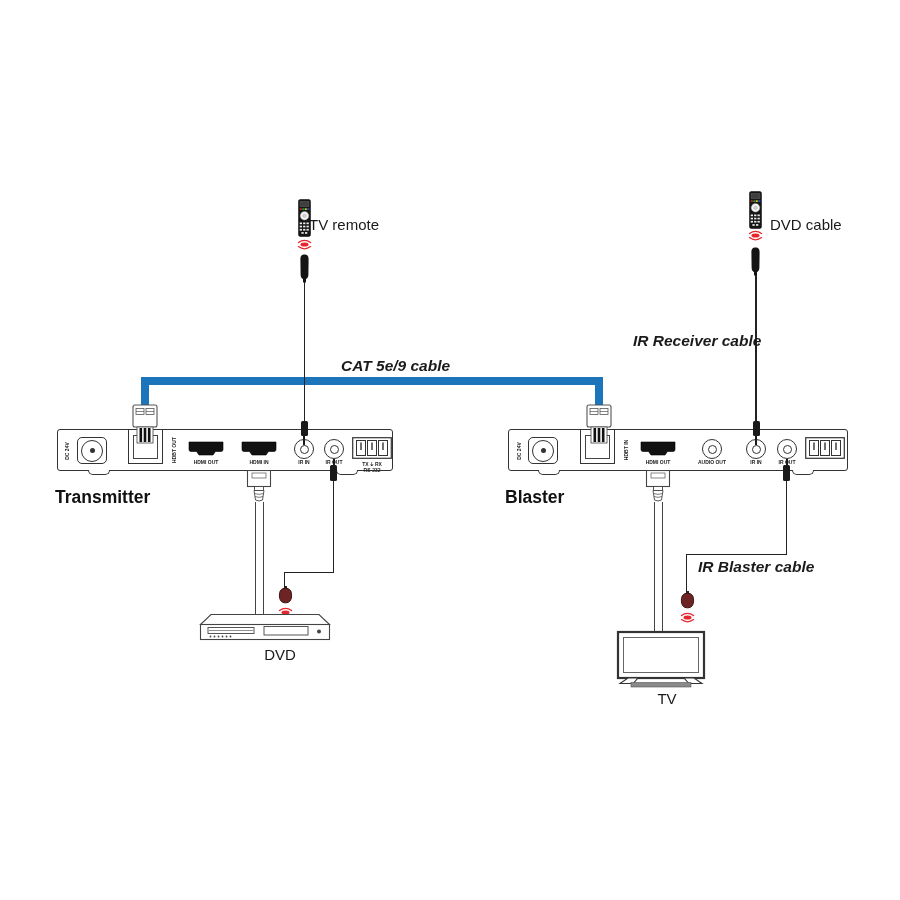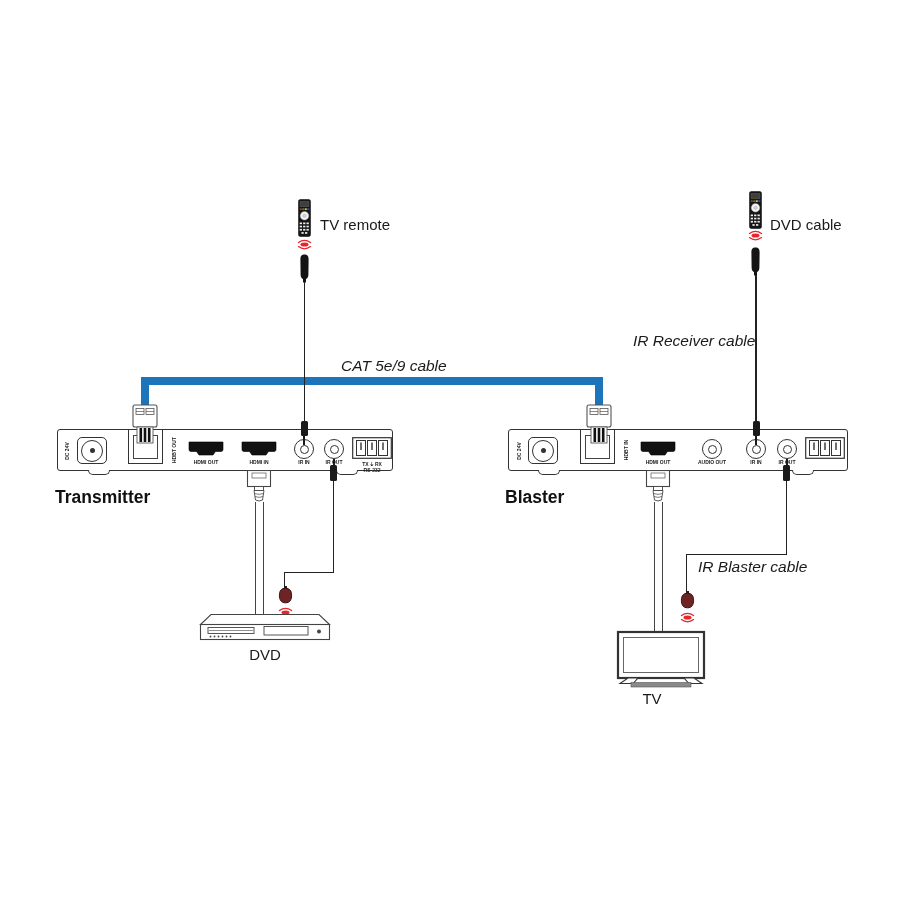--- a/index.html
+++ b/index.html
@@ -2,22 +2,22 @@
 <html><head>
 <meta charset="utf-8">
 <style>
   html,body{margin:0;padding:0;background:#fff;}
   #stage{position:relative;width:900px;height:900px;background:#ffffff;overflow:hidden;
          font-family:"Liberation Sans",sans-serif;}
   .abs{position:absolute;}
   .wire{position:absolute;background:#222;}
   .cat{position:absolute;background:#1c75bb;}
   .lbl{position:absolute;font-size:15px;color:#1a1a1a;white-space:nowrap;}
-  .ilbl{position:absolute;font-style:italic;font-size:15.5px;color:#1a1a1a;white-space:nowrap;}
-  .devlbl{position:absolute;font-size:15px;color:#1a1a1a;text-align:center;}
+  .ilbl{position:absolute;font-style:italic;font-size:15.5px;color:#1a1a1a;white-space:nowrap;font-weight:bold;}
+  .devlbl{position:absolute;font-size:15px;color:#1a1a1a;text-align:center;margin-left:15px;}
   .title{position:absolute;font-size:17.5px;font-weight:700;color:#111;}
   .panel{position:absolute;background:#fff;border:1.6px solid #333;border-radius:3px;box-sizing:border-box;}
   .foot{position:absolute;background:#fff;border:1.2px solid #333;border-top:none;
         border-radius:0 0 9px 9px;box-sizing:border-box;}
   .plabel{position:absolute;font-size:5px;font-weight:700;color:#222;text-align:center;
           line-height:1.15;letter-spacing:0;}
   .vlabel{position:absolute;font-size:5px;font-weight:700;color:#222;text-align:center;
           transform:rotate(-90deg);transform-origin:center;line-height:8px;height:8px;}
   .jack{position:absolute;border:1.4px solid #333;border-radius:50%;background:#fff;box-sizing:border-box;}
   .jack-inner{position:absolute;border:1px solid #333;border-radius:50%;background:#fff;box-sizing:border-box;}
@@ -162,21 +162,21 @@
       <rect x="8.5" y="23.5" width="2.3" height="1.7" fill="#ededed"></rect>
     <rect x="1.7" y="26.7" width="2.3" height="1.7" fill="#ededed"></rect>
       <rect x="5.1" y="26.7" width="2.3" height="1.7" fill="#ededed"></rect>
       <rect x="8.5" y="26.7" width="2.3" height="1.7" fill="#ededed"></rect>
     <rect x="1.7" y="29.9" width="2.3" height="1.7" fill="#ededed"></rect>
       <rect x="5.1" y="29.9" width="2.3" height="1.7" fill="#ededed"></rect>
       <rect x="8.5" y="29.9" width="2.3" height="1.7" fill="#ededed"></rect>
     <rect x="3.4" y="33.1" width="2.3" height="1.7" fill="#ededed"></rect>
       <rect x="7" y="33.1" width="2.3" height="1.7" fill="#ededed"></rect>
   </svg>
-  <div class="lbl" style="left:320px;top:216px;">TV remote</div>
+  <div class="lbl" style="left:309px;top:216px;">TV remote</div>
   <svg class="abs" style="left:296px;top:239px;" width="17" height="11" viewBox="0 0 17 11">
     <path d="M2.5,3.6 Q8.5,-0.8 14.5,3.6" stroke="#e5262c" stroke-width="1.3" fill="none" stroke-linecap="round"></path>
     <ellipse cx="8.5" cy="5.6" rx="4" ry="2" fill="#e5262c"></ellipse>
     <path d="M2.5,7.6 Q8.5,12 14.5,7.6" stroke="#e5262c" stroke-width="1.3" fill="none" stroke-linecap="round"></path>
   </svg>
   <svg class="abs" style="left:299px;top:254px;" width="11" height="29" viewBox="0 0 11 29">
     <path d="M5.5,0.5 C8.6,0.5 9.6,2.2 9.6,5.5 L9.4,20 C9.4,23.8 8,25.2 5.5,25.2 C3,25.2 1.6,23.8 1.6,20 L1.4,5.5 C1.4,2.2 2.4,0.5 5.5,0.5 Z" fill="#141414"></path>
     <rect x="4" y="25" width="3" height="3.5" fill="#141414"></rect>
   </svg>
   <div class="wire" style="left:304px;top:282px;width:1.4px;height:139px;"></div>

